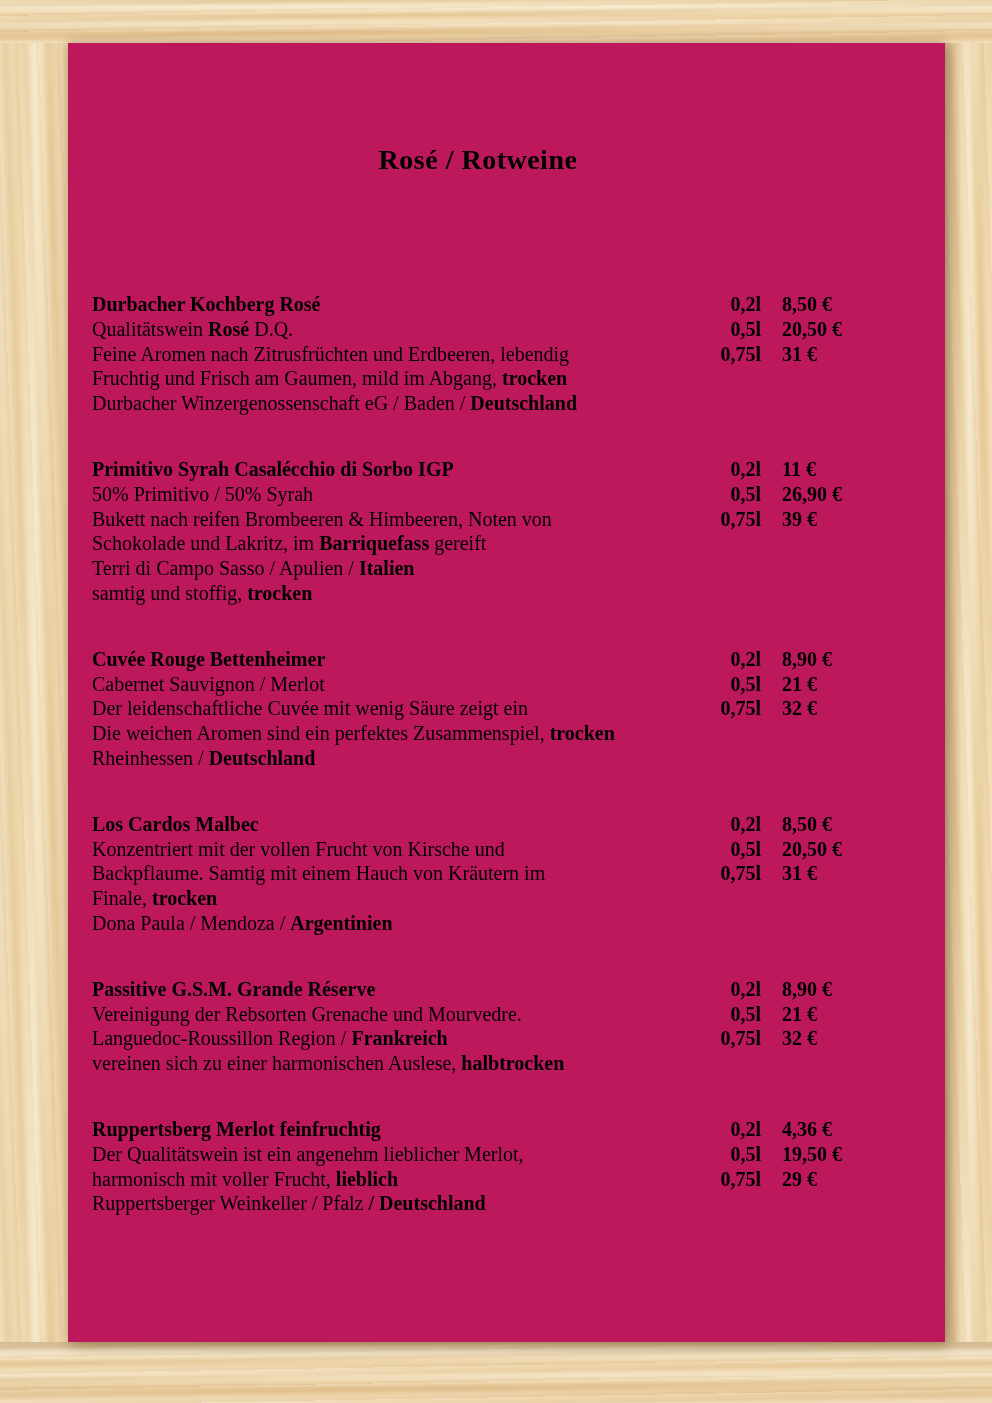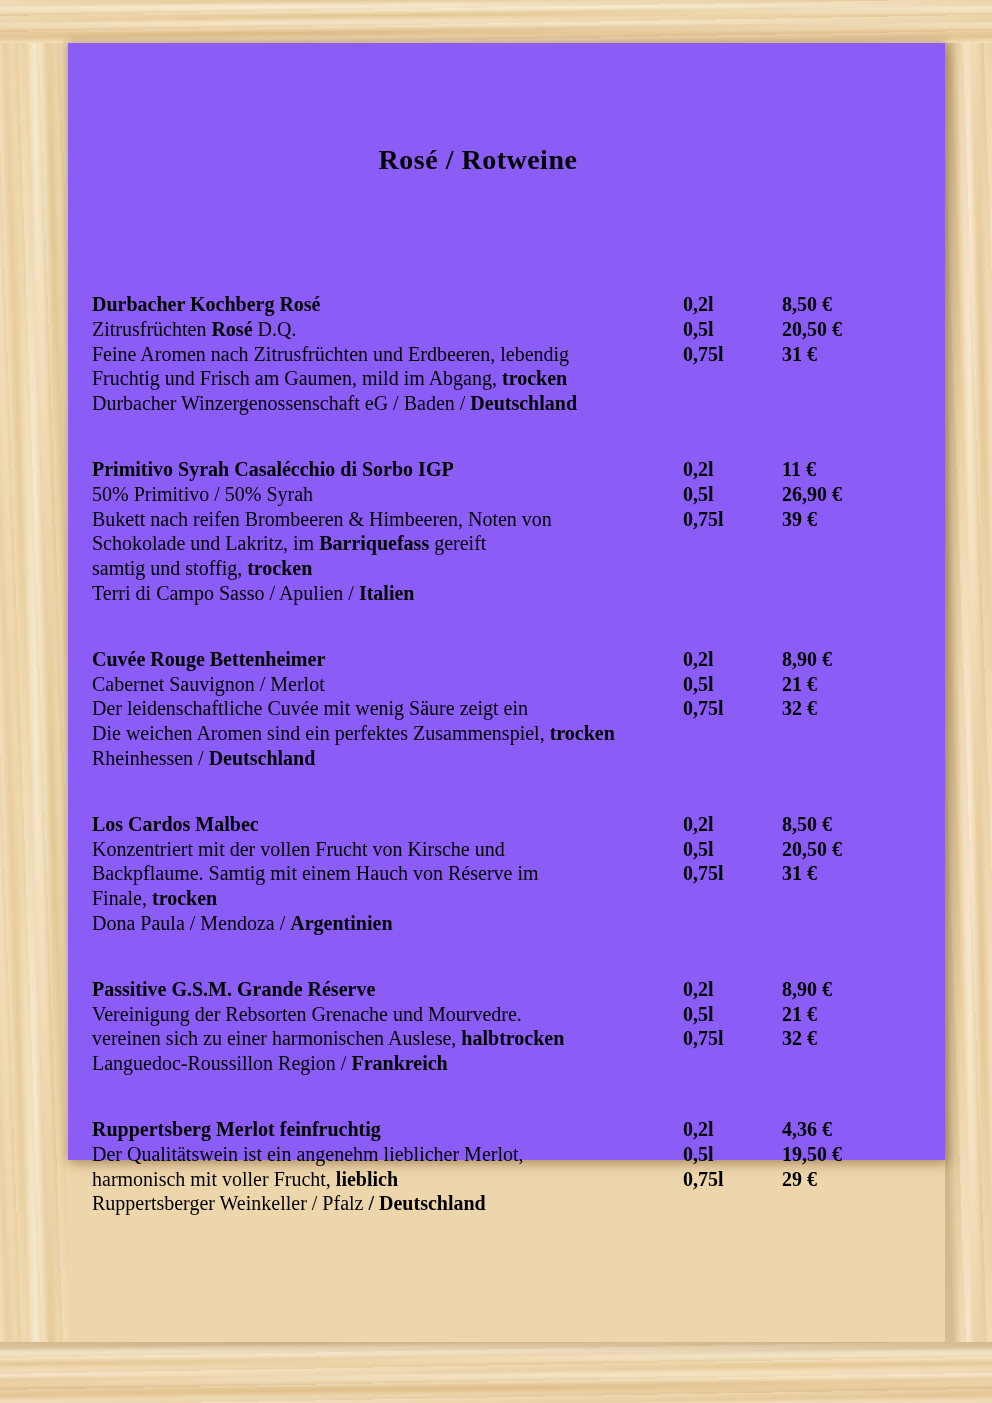--- a/index.html
+++ b/index.html
@@ -52,22 +52,22 @@
   .wood-left   { left:0;     top:43px; width:68px; height:1299px; }
   .wood-right  { left:945px; top:43px; width:47px; height:1299px; }
   .wood-right::before {
     content:""; position:absolute; left:0; top:0; width:16px; height:100%;
     background:linear-gradient(90deg, rgba(120,85,45,0.26), rgba(120,85,45,0));
   }
 
   
   .page {
     position:absolute; left:68px; top:43px;
-    width:877px; height:1117px;
-    background:#8b5cf6;
+    width:877px; height:1299px;
+    background:#be185d;
     box-shadow:0 0 9px 1px rgba(130,95,55,0.40), 4px 5px 12px rgba(130,95,55,0.35);
   }
 
   .menu-title {
     position:absolute; top:101px; left:0; width:820px;
     text-align:center;
     font-size:28px; font-weight:bold;
     letter-spacing:0.5px;
   }
 
@@ -81,38 +81,38 @@
     font-size:20px; line-height:24.8px;
   }
   .wine-name { font-weight:bold; }
   .wine-text { max-width:640px; }
 
   .wine-prices {
     position:absolute; top:0; right:63px;
     font-weight:bold;
   }
   .price-row { display:flex; justify-content:flex-end; line-height:24.8px; }
-  .serving-size { display:inline-block; width:70px; text-align:left; margin-right:29px; }
+  .serving-size { display:inline-block; width:70px; text-align:right; margin-right:21px; }
   .price-value  { display:inline-block; width:100px; white-space:nowrap; }
 </style>
 </head>
 <body>
 
 <div class="wood wood-top wood-grain-h"></div>
 <div class="wood wood-bottom wood-grain-h"></div>
 <div class="wood wood-left wood-grain-v"></div>
 <div class="wood wood-right wood-grain-v"></div>
 
 <div class="page">
   <h1 class="menu-title">Rosé / Rotweine</h1>
   <div class="wine-list">
       <div class="wine-entry">
         <div class="wine-text">
           <div class="wine-name">Durbacher Kochberg Rosé</div>
-          <div class="wine-line"><span>Zitrusfrüchten </span><b>Rosé</b><span> D.Q.</span></div>
+          <div class="wine-line"><span>Qualitätswein </span><b>Rosé</b><span> D.Q.</span></div>
           <div class="wine-line"><span>Feine Aromen nach Zitrusfrüchten und Erdbeeren, lebendig</span></div>
           <div class="wine-line"><span>Fruchtig und Frisch am Gaumen, mild im Abgang, </span><b>trocken</b></div>
           <div class="wine-line"><span>Durbacher Winzergenossenschaft eG / Baden / </span><b>Deutschland</b></div>
         </div>
         <div class="wine-prices">
           <div class="price-row">
             <span class="serving-size">0,2l</span>
             <span class="price-value">8,50 €</span>
           </div>
           <div class="price-row">
@@ -124,22 +124,22 @@
             <span class="price-value">31 €</span>
           </div>
         </div>
       </div>
       <div class="wine-entry">
         <div class="wine-text">
           <div class="wine-name">Primitivo Syrah Casalécchio di Sorbo IGP</div>
           <div class="wine-line"><span>50% Primitivo / 50% Syrah</span></div>
           <div class="wine-line"><span>Bukett nach reifen Brombeeren &amp; Himbeeren, Noten von</span></div>
           <div class="wine-line"><span>Schokolade und Lakritz, im </span><b>Barriquefass</b><span> gereift</span></div>
+          <div class="wine-line"><span>Terri di Campo Sasso / Apulien / </span><b>Italien</b></div>
           <div class="wine-line"><span>samtig und stoffig, </span><b>trocken</b></div>
-          <div class="wine-line"><span>Terri di Campo Sasso / Apulien / </span><b>Italien</b></div>
         </div>
         <div class="wine-prices">
           <div class="price-row">
             <span class="serving-size">0,2l</span>
             <span class="price-value">11 €</span>
           </div>
           <div class="price-row">
             <span class="serving-size">0,5l</span>
             <span class="price-value">26,90 €</span>
           </div>
@@ -169,21 +169,21 @@
           <div class="price-row">
             <span class="serving-size">0,75l</span>
             <span class="price-value">32 €</span>
           </div>
         </div>
       </div>
       <div class="wine-entry">
         <div class="wine-text">
           <div class="wine-name">Los Cardos Malbec</div>
           <div class="wine-line"><span>Konzentriert mit der vollen Frucht von Kirsche und</span></div>
-          <div class="wine-line"><span>Backpflaume. Samtig mit einem Hauch von Réserve im</span></div>
+          <div class="wine-line"><span>Backpflaume. Samtig mit einem Hauch von Kräutern im</span></div>
           <div class="wine-line"><span>Finale, </span><b>trocken</b></div>
           <div class="wine-line"><span>Dona Paula / Mendoza / </span><b>Argentinien</b></div>
         </div>
         <div class="wine-prices">
           <div class="price-row">
             <span class="serving-size">0,2l</span>
             <span class="price-value">8,50 €</span>
           </div>
           <div class="price-row">
             <span class="serving-size">0,5l</span>
@@ -192,22 +192,22 @@
           <div class="price-row">
             <span class="serving-size">0,75l</span>
             <span class="price-value">31 €</span>
           </div>
         </div>
       </div>
       <div class="wine-entry">
         <div class="wine-text">
           <div class="wine-name">Passitive G.S.M. Grande Réserve</div>
           <div class="wine-line"><span>Vereinigung der Rebsorten Grenache und Mourvedre.</span></div>
+          <div class="wine-line"><span>Languedoc-Roussillon Region / </span><b>Frankreich</b></div>
           <div class="wine-line"><span>vereinen sich zu einer harmonischen Auslese, </span><b>halbtrocken</b></div>
-          <div class="wine-line"><span>Languedoc-Roussillon Region / </span><b>Frankreich</b></div>
         </div>
         <div class="wine-prices">
           <div class="price-row">
             <span class="serving-size">0,2l</span>
             <span class="price-value">8,90 €</span>
           </div>
           <div class="price-row">
             <span class="serving-size">0,5l</span>
             <span class="price-value">21 €</span>
           </div>

